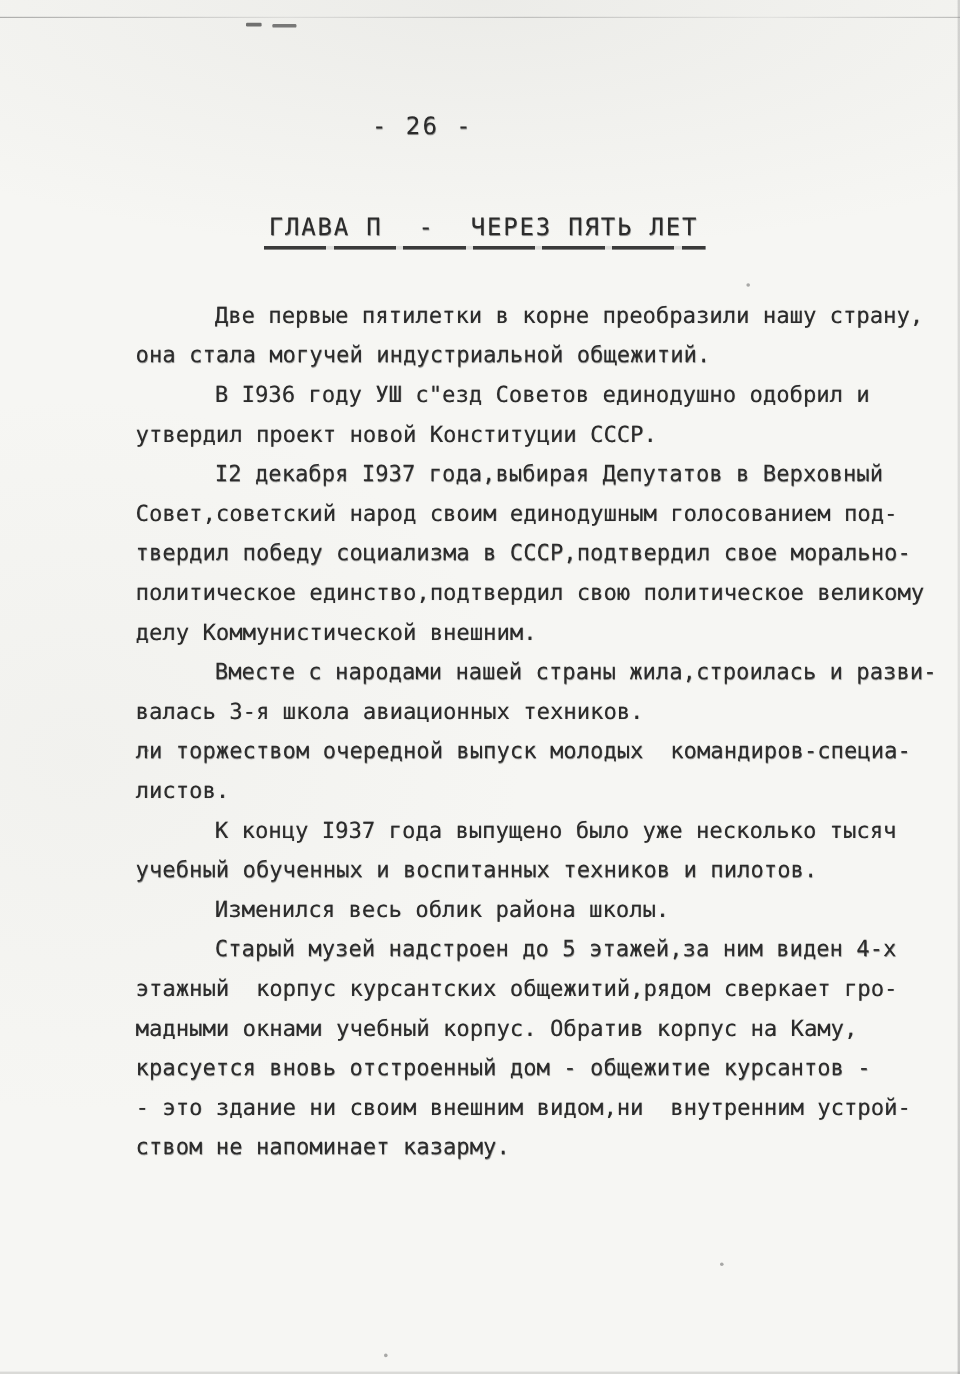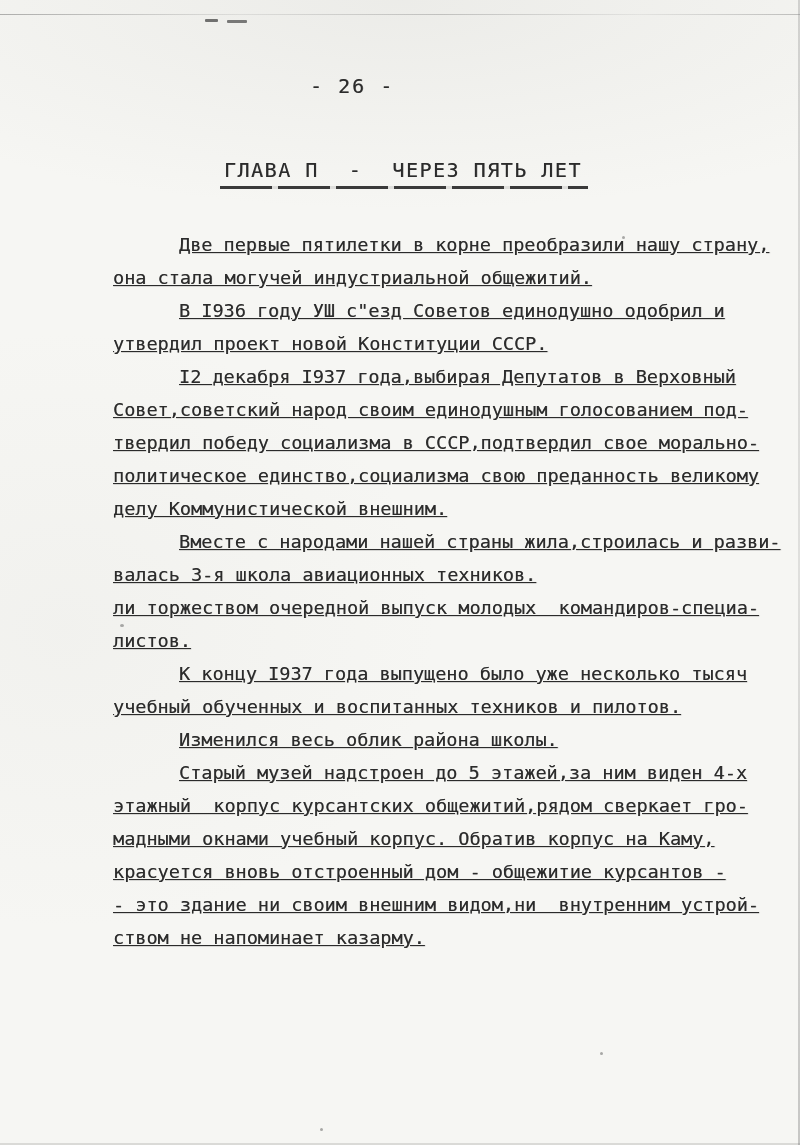--- a/index.html
+++ b/index.html
@@ -66,20 +66,21 @@
   .speck { position: absolute; background: rgba(90,90,90,0.5); border-radius: 50%; }
   .speck.s1 { left: 622px; top: 236px; width: 3px; height: 3px; }
   .speck.s2 { left: 120px; top: 624px; width: 4px; height: 3px; }
   .speck.s3 { left: 600px; top: 1052px; width: 3px; height: 3px; }
   .speck.s4 { left: 320px; top: 1128px; width: 3px; height: 3px; }
 
   
   .ink {
     color: #2b2b2b;
     text-shadow: 0.3px 0.3px 0.6px rgba(40,40,40,0.55);
+    margin-top: 19px;
   }
 
   .page-number {
     position: absolute;
     left: 310px; top: 74px;
     font-size: 20px;
     letter-spacing: 2px;
     white-space: pre;
   }
 
@@ -100,21 +101,20 @@
     background-repeat: no-repeat;
     text-align: right;
   }
 
   .document-body {
     position: absolute;
     left: 113px; top: 228px;
     width: 672px;
     font-size: 18.5px;
     line-height: 33px;
-    text-decoration: underline;
   }
   .paragraph { margin: 0; }
   .text-line { white-space: pre; }
   .text-line.first { text-indent: 66px; }
 </style>
 </head>
 <body>
 
 <div class="page">
 
@@ -142,21 +142,21 @@
         <div class="text-line">она стала могучей индустриальной общежитий.</div>
       </div>
       <div class="paragraph">
         <div class="text-line first">В I936 году УШ с"езд Советов единодушно одобрил и</div>
         <div class="text-line">утвердил проект новой Конституции СССР.</div>
       </div>
       <div class="paragraph">
         <div class="text-line first">I2 декабря I937 года,выбирая Депутатов в Верховный</div>
         <div class="text-line">Совет,советский народ своим единодушным голосованием под-</div>
         <div class="text-line">твердил победу социализма в СССР,подтвердил свое морально-</div>
-        <div class="text-line">политическое единство,социализма свою преданность великому</div>
+        <div class="text-line">политическое единство,подтвердил свою политическое великому</div>
         <div class="text-line">делу Коммунистической внешним.</div>
       </div>
       <div class="paragraph">
         <div class="text-line first">Вместе с народами нашей страны жила,строилась и разви-</div>
         <div class="text-line">валась 3-я школа авиационных техников.</div>
       </div>
       <div class="paragraph">
         <div class="text-line">ли торжеством очередной выпуск молодых  командиров-специа-</div>
         <div class="text-line">листов.</div>
       </div>

